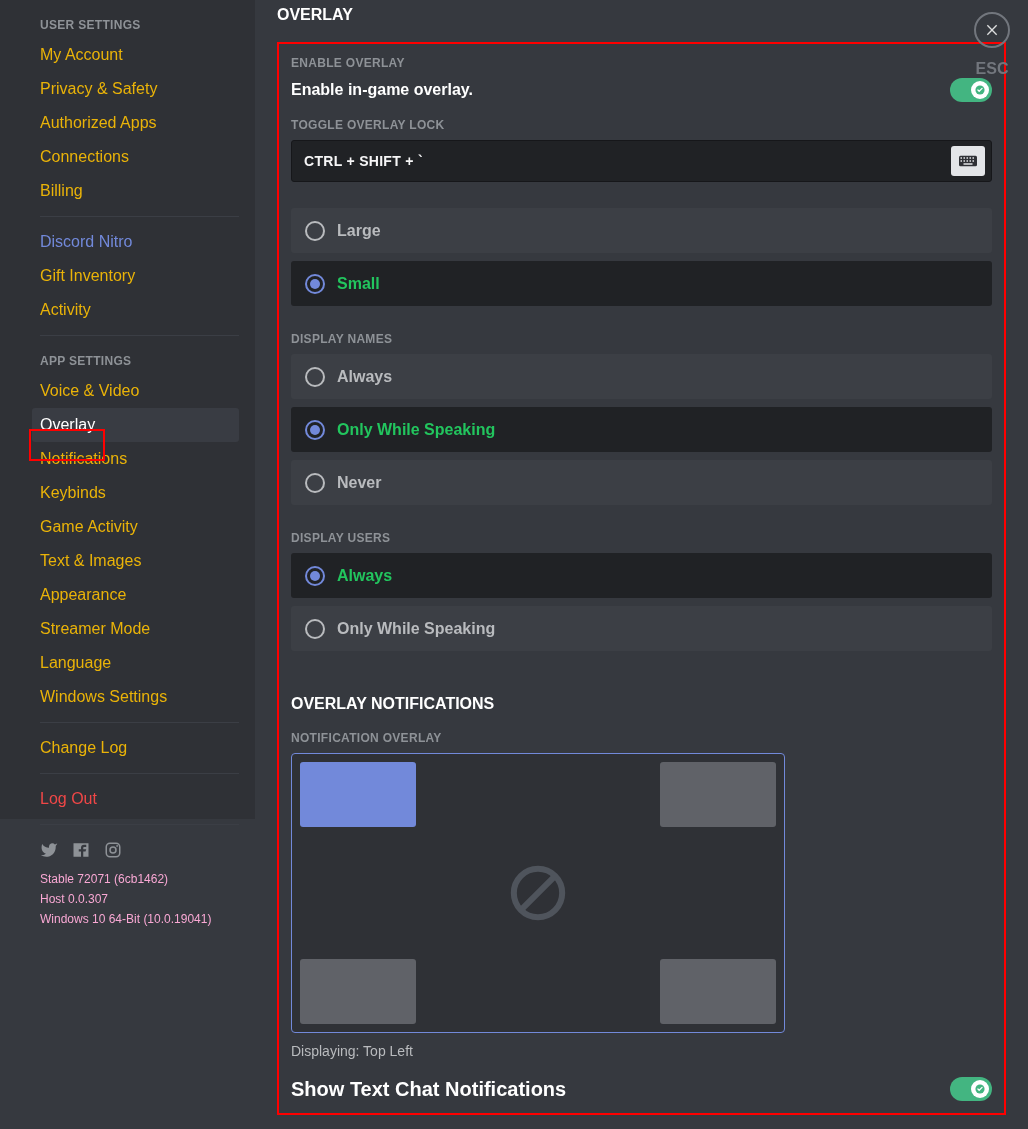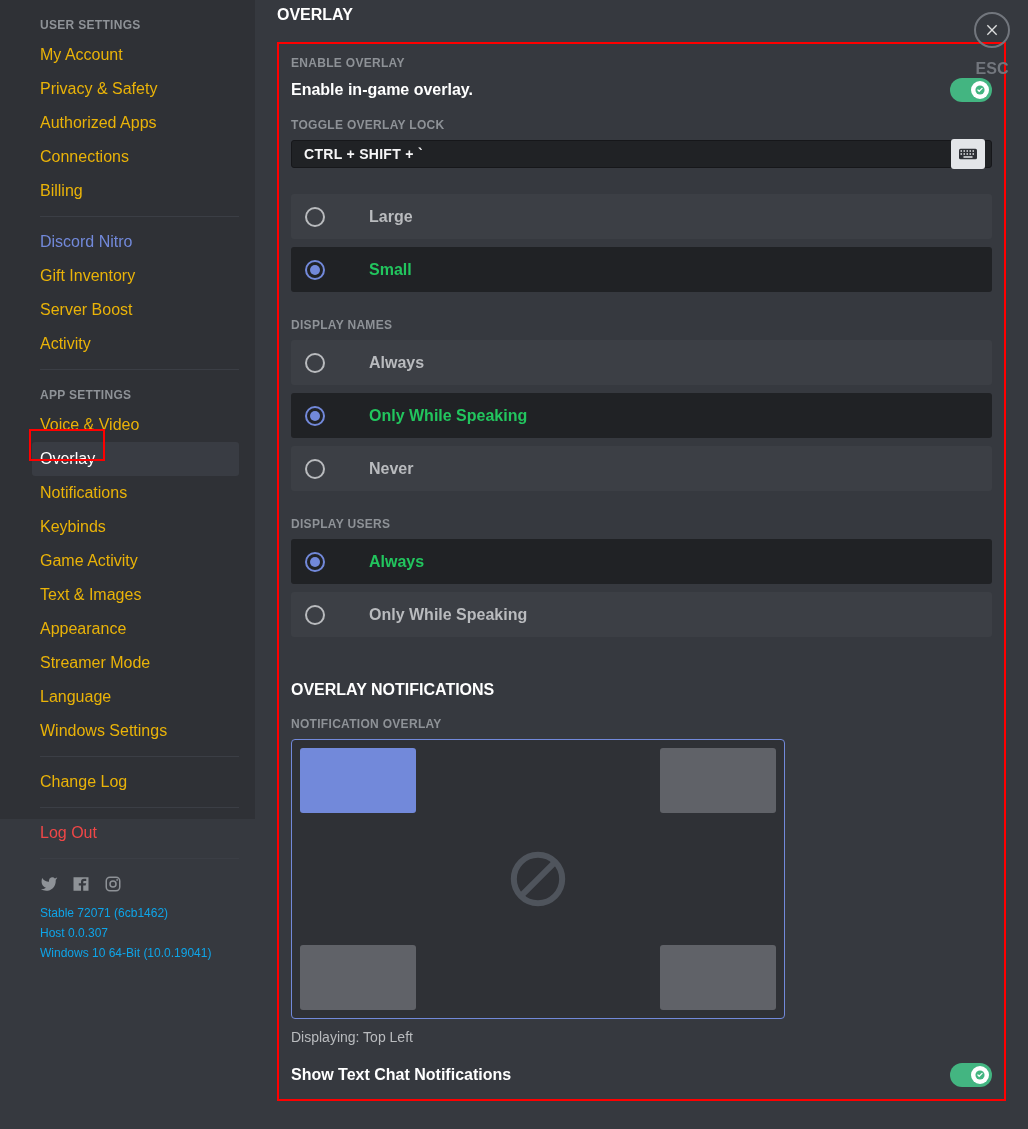--- a/index.html
+++ b/index.html
@@ -27,21 +27,21 @@
     font-size:16px; color:#eab308;
     border-radius:3px; cursor:pointer;
     line-height:22px;
   }
   .sb-item.active { background:#393c43; color:#fff; }
   .sb-item.nitro { color:#7289da; }
   .sb-item.logout { color:#f04747; }
   .sb-div { border-top:1px solid #3b3e45; margin:8px 0; }
   .sb-social { padding:8px 0 4px 0; display:flex; gap:14px; }
   .sb-social svg { width:18px; height:18px; fill:#8e9297; }
-  .sb-ver { font-size:12px; color:#0ea5e9; line-height:16px; padding-top:4px; }
+  .sb-ver { font-size:12px; color:#f9a8d4; line-height:16px; padding-top:4px; }
   .red-box-sb {
     position:absolute; border:2px solid #f00; pointer-events:none;
   }
 
   .main {
     position:absolute; left:255px; top:0; right:0; height:1129px;
     padding:0 22px 0 22px;
   }
   .mn-title {
     font-size:16px; font-weight:700; color:#fff;
@@ -62,35 +62,34 @@
     width:42px; height:24px; border-radius:12px; background:#43b581;
     position:relative; cursor:pointer; flex:0 0 42px;
   }
   .toggle .knob {
     position:absolute; right:3px; top:3px; width:18px; height:18px;
     border-radius:50%; background:#fff; display:flex; align-items:center; justify-content:center;
   }
   .toggle .knob svg { width:10px; height:10px; }
   .keybind-box {
     background:#202225; border:1px solid #16171a; border-radius:3px;
-    height:28px; display:flex; align-items:center; justify-content:space-between;
+    height:42px; display:flex; align-items:center; justify-content:space-between;
     padding:0 6px 0 12px;
   }
   .keybind-box .kb-text { color:#f6f6f7; font-weight:600; font-size:14px; letter-spacing:0.3px;}
   .kb-btn {
     width:34px; height:30px; border-radius:3px; background:#e3e5e8;
     display:flex; align-items:center; justify-content:center;
   }
   .kb-btn svg { width:18px; height:12px; fill:#2f3136;}
   .section { margin-top:26px; }
   .radio-item {
     background:#36393f; border-radius:3px; height:45px;
     display:flex; align-items:center; padding:0 14px; margin-bottom:8px;
     cursor:pointer;
-    gap:32px;
   }
   .radio-item.shaded { background:#3c3f45; }
   .radio-item.sel   { background:#202225; }
   .radio-outer {
     width:20px; height:20px; border:2px solid #b9bbbe; border-radius:50%;
     margin-right:12px; display:flex; align-items:center; justify-content:center;
     flex:0 0 20px;
   }
   .radio-item.sel .radio-outer { border-color:#7289da; }
   .radio-inner { width:10px; height:10px; border-radius:50%; background:#7289da; }
@@ -115,21 +114,21 @@
   .ban-center {
     position:absolute; left:50%; top:50%; width:58px; height:58px;
     margin-left:-29px; margin-top:-29px;
   }
   .ban-center svg { width:58px; height:58px; }
   .disp-line { font-size:14px; color:#b9bbbe; margin-top:10px; }
   .show-chat-row {
     display:flex; align-items:center; justify-content:space-between;
     margin-top:18px;
   }
-  .show-chat-row .txt { color:#fff; font-size:16px; font-weight:600; }
+  .show-chat-row .txt { color:#fff; font-size:20px; font-weight:600; }
 
   .close-area {
     position:absolute; right:18px; top:12px; text-align:center;
   }
   .close-btn {
     width:36px; height:36px; border:2px solid #72767d; border-radius:50%;
     display:flex; align-items:center; justify-content:center; cursor:pointer;
   }
   .close-btn svg { width:16px; height:16px; stroke:#dcddde; stroke-width:2; }
   .esc-lbl { font-size:16px; color:#72767d; margin-top:12px; font-weight:700; }
@@ -141,21 +140,20 @@
   <div class="sb-inner">
     <div class="sb-hdr">USER SETTINGS</div>
     <div class="sb-item">My Account</div>
     <div class="sb-item">Privacy &amp; Safety</div>
     <div class="sb-item">Authorized Apps</div>
     <div class="sb-item">Connections</div>
     <div class="sb-item">Billing</div>
     <div class="sb-div"></div>
     <div class="sb-item nitro">Discord Nitro</div>
     <div class="sb-item">Gift Inventory</div>
-    <div class="sb-item">Server Boost</div>
     <div class="sb-item">Activity</div>
     <div class="sb-div"></div>
     <div class="sb-hdr">APP SETTINGS</div>
     <div class="sb-item">Voice &amp; Video</div>
     <div class="sb-item active">Overlay</div>
     <div class="sb-item">Notifications</div>
     <div class="sb-item">Keybinds</div>
     <div class="sb-item">Game Activity</div>
     <div class="sb-item">Text &amp; Images</div>
     <div class="sb-item">Appearance</div>

